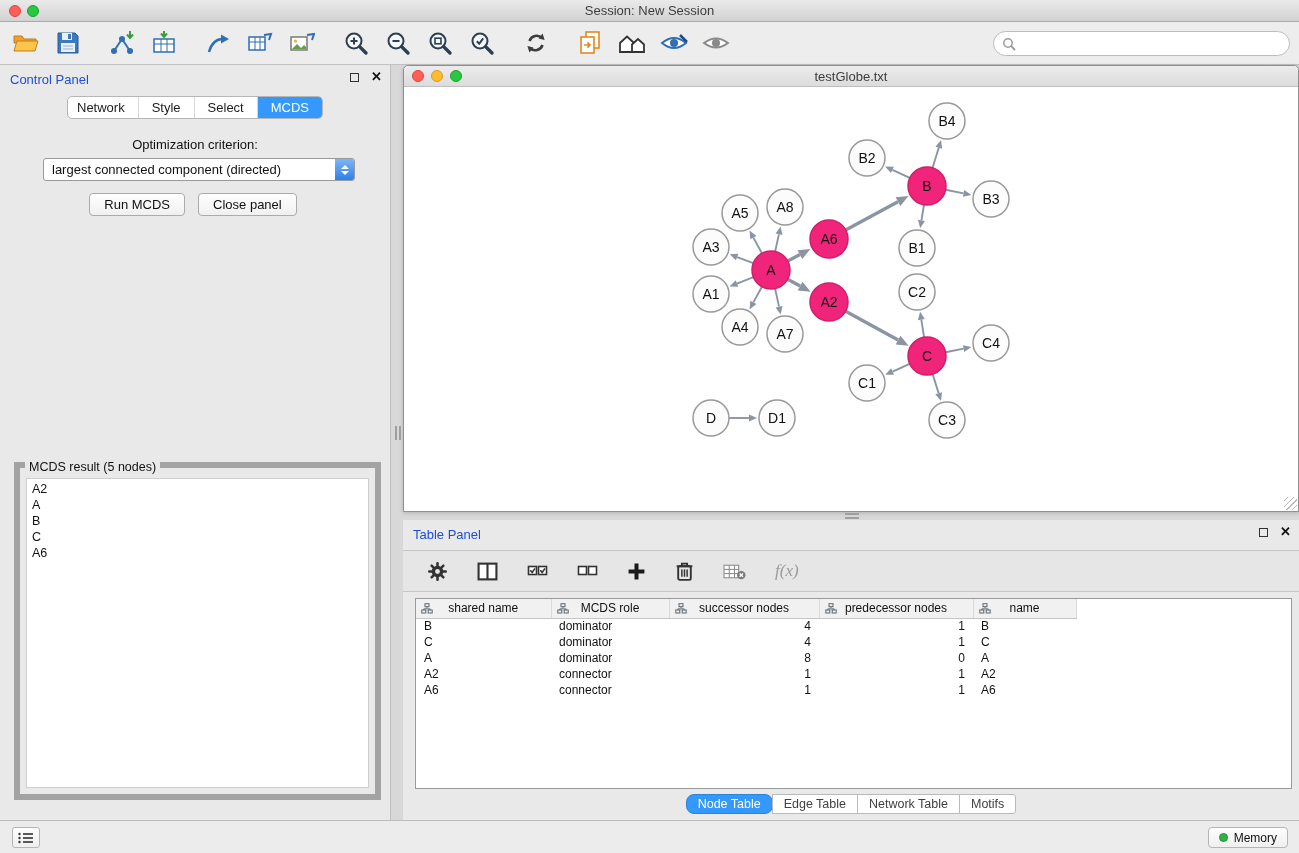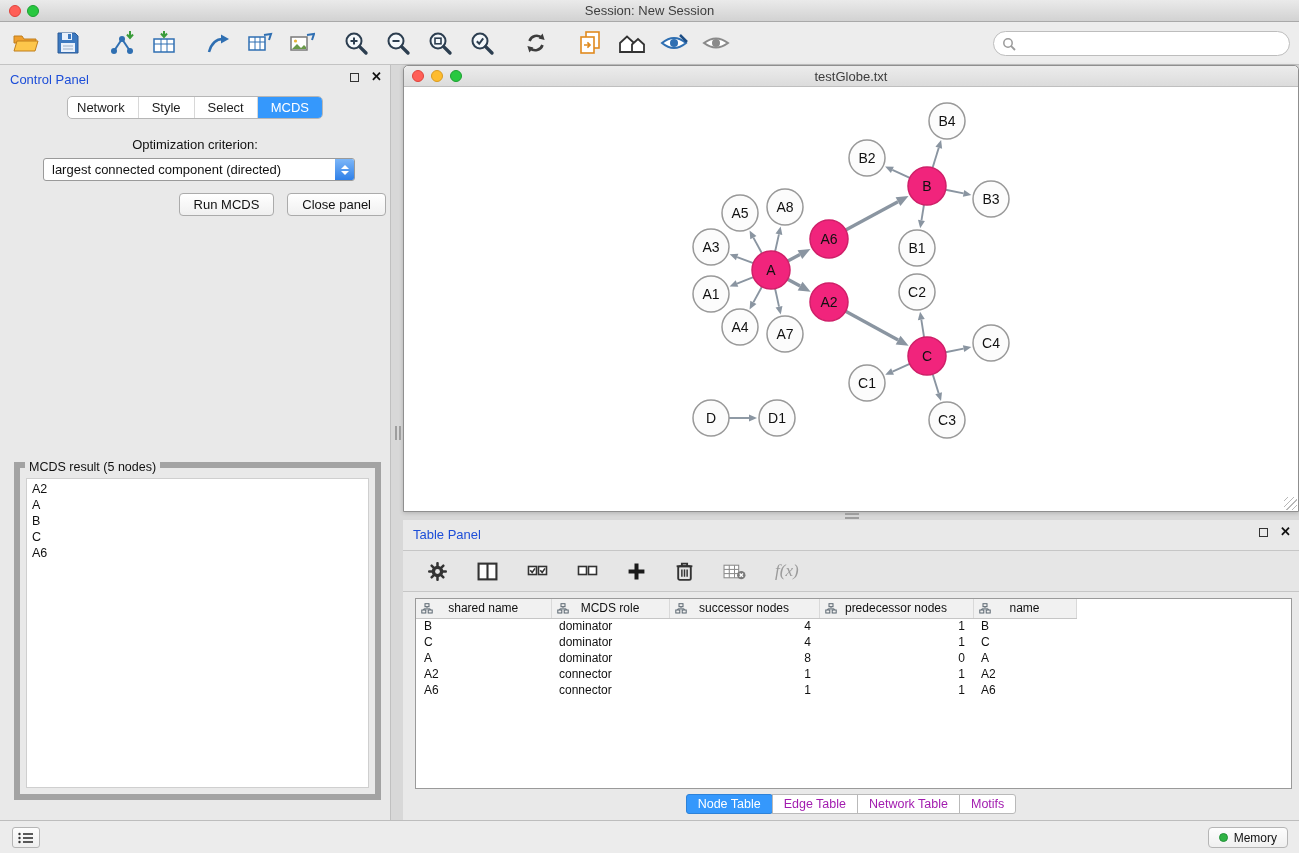--- a/index.html
+++ b/index.html
@@ -46,21 +46,21 @@
   .seg-tab.active { background: #3598fc; color: #fff; border-radius: 0; }
   .opt-label { position: absolute; left: 0; right: 0; top: 72px; text-align: center; font-size: 13px; color: #111; }
   .combo { position: absolute; left: 43px; top: 93px; width: 312px; height: 23px;
     background: #fff; border: 1px solid #9a9a9a; border-radius: 3px;
     display: flex; align-items: center; padding-left: 8px; font-size: 13px; color: #111; }
   .combo-stepper { margin-left: auto; width: 19px; height: 21px; border-radius: 0 2px 2px 0;
     background: linear-gradient(#7cb6f8, #2f80e8); display: flex; flex-direction: column;
     align-items: center; justify-content: center; gap: 2px; }
   .arr-up { width: 0; height: 0; border-left: 4px solid transparent; border-right: 4px solid transparent; border-bottom: 4px solid #fff; }
   .arr-dn { width: 0; height: 0; border-left: 4px solid transparent; border-right: 4px solid transparent; border-top: 4px solid #fff; }
-  .cp-buttons { position: absolute; left: 0; right: 4px; top: 128px; display: flex; justify-content: flex-end; gap: 13px; }
+  .cp-buttons { position: absolute; left: 0; right: 4px; top: 128px; display: flex; justify-content: center; gap: 13px; }
   .aq-btn { background: linear-gradient(#ffffff, #f0f0f0); border: 1px solid #ababab; border-radius: 4px;
     font-size: 13px; color: #111; padding: 3px 14px; font-family: inherit; }
   .result-group { position: absolute; left: 14px; right: 9px; top: 397px; bottom: 20px; border: 6px solid #a3a3a3; }
   .result-legend { position: absolute; top: -8px; left: 5px; background: #e9e9e9; padding: 0 4px; font-size: 12.5px; color: #111; }
   .result-list { position: absolute; left: 6px; right: 6px; top: 10px; bottom: 6px;
     background: #fff; border: 1px solid #cfcfcf; overflow: auto; padding: 2px 0; }
   .result-item { font-size: 12.5px; color: #111; padding: 0 5px; line-height: 16px; }
 
   
   .network-window { position: absolute; left: 403px; top: 65px; width: 896px; height: 447px;
@@ -92,24 +92,24 @@
   .tp-table-wrap { position: absolute; left: 12px; right: 7px; top: 78px; height: 191px;
     background: #fff; border: 1px solid #9a9a9a; overflow: hidden; }
   table.data { width: 100%; border-collapse: collapse; table-layout: fixed; }
   table.data thead th { background: #f1f1f1; border-right: 1px solid #d9d9d9; border-bottom: 1px solid #c6c6c6;
     height: 19px; font-weight: normal; font-size: 12px; color: #111; position: relative; text-align: center; }
   table.data thead th.filler { background: #fff; border-right: none; border-bottom: none; }
   .hdr-icon { position: absolute; left: 5px; top: 4px; }
   table.data tbody td { height: 16px; padding: 0 8px; font-size: 12px; color: #111; white-space: nowrap; overflow: hidden; }
   table.data tbody td.num { text-align: right; }
   .tp-tabs { position: absolute; left: 0; right: 0; top: 274px; display: flex; justify-content: center; }
-  .tp-tab { background: #fff; border: 1px solid #b9b9b9; padding: 2px 11px; font-size: 12.5px; color: #a21caf; margin-left: -1px; }
+  .tp-tab { background: #fff; border: 1px solid #b9b9b9; padding: 2px 11px; font-size: 12.5px; color: #404040; margin-left: -1px; }
   .tp-tab:first-child { margin-left: 0; border-radius: 3px 0 0 3px; }
   .tp-tab:last-child { border-radius: 0 3px 3px 0; }
-  .tp-tab.active { background: #3598fc; color: #fff; border-color: #2e82d8; border-radius: 3px; }
+  .tp-tab.active { background: #3598fc; color: #fff; border-color: #2e82d8; border-radius: 8px; }
 
   
   .statusbar { position: absolute; left: 0; top: 820px; width: 100%; height: 33px;
     background: #ececec; border-top: 1px solid #bdbdbd; }
   .sb-left-btn { position: absolute; left: 12px; top: 6px; width: 28px; height: 21px;
     background: linear-gradient(#fdfdfd, #efefef); border: 1px solid #b5b5b5; border-radius: 3px;
     display: flex; align-items: center; justify-content: center; }
   .memory-btn { position: absolute; right: 11px; top: 6px; height: 21px;
     background: linear-gradient(#fdfdfd, #f0f0f0); border: 1px solid #b5b5b5; border-radius: 4px;
     display: flex; align-items: center; gap: 6px; padding: 0 10px; font-size: 12px; color: #111; margin-left: 16px; }

